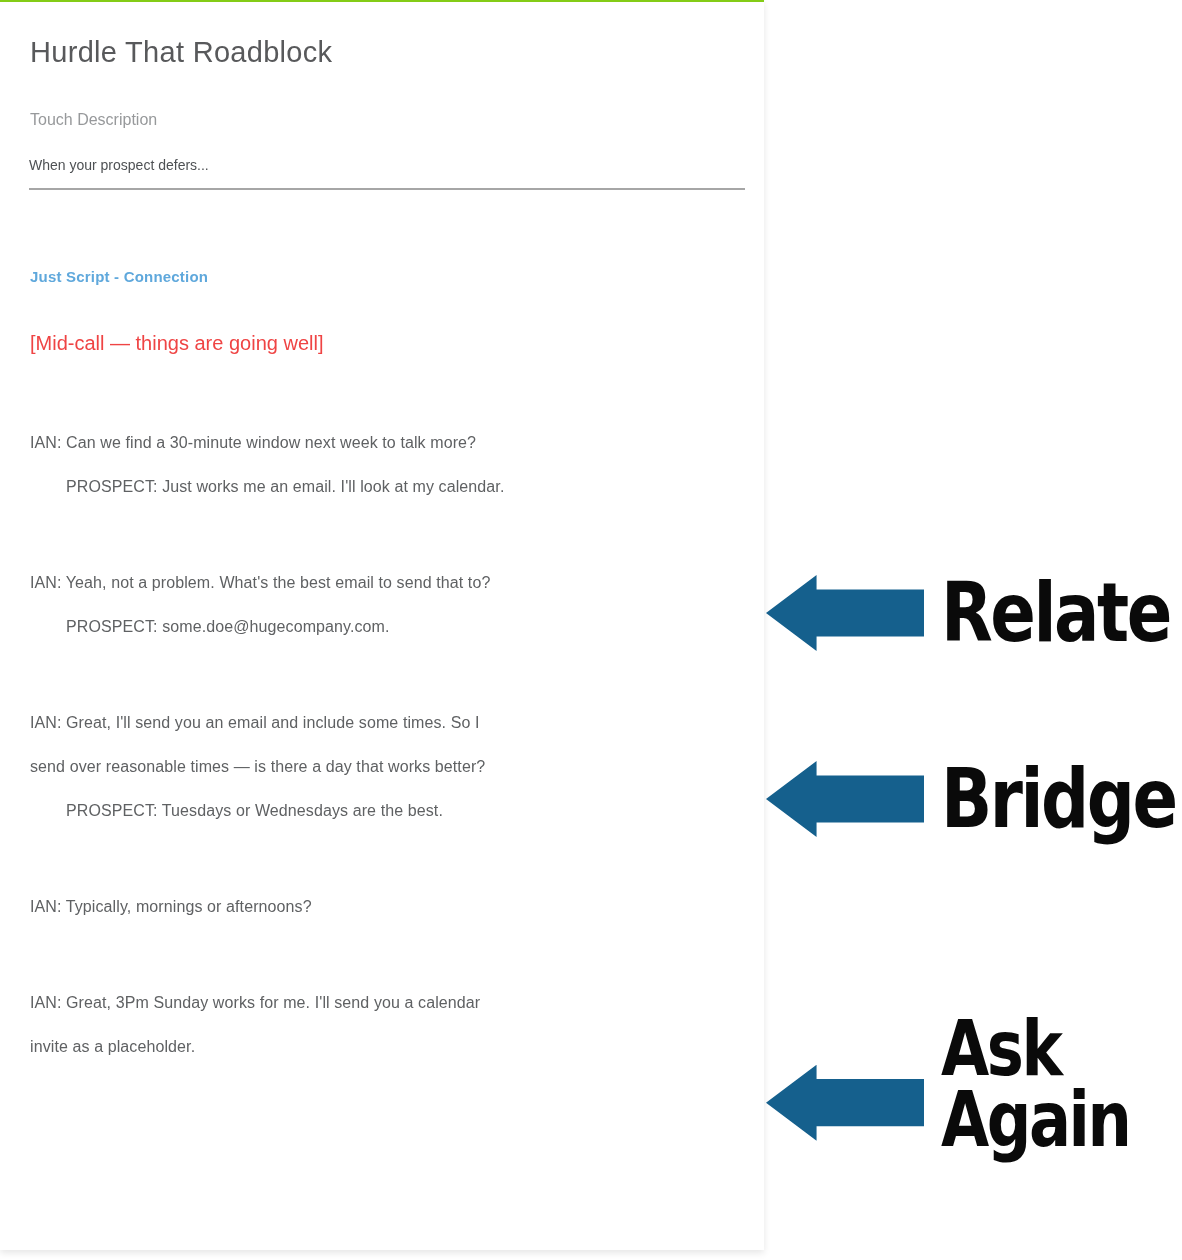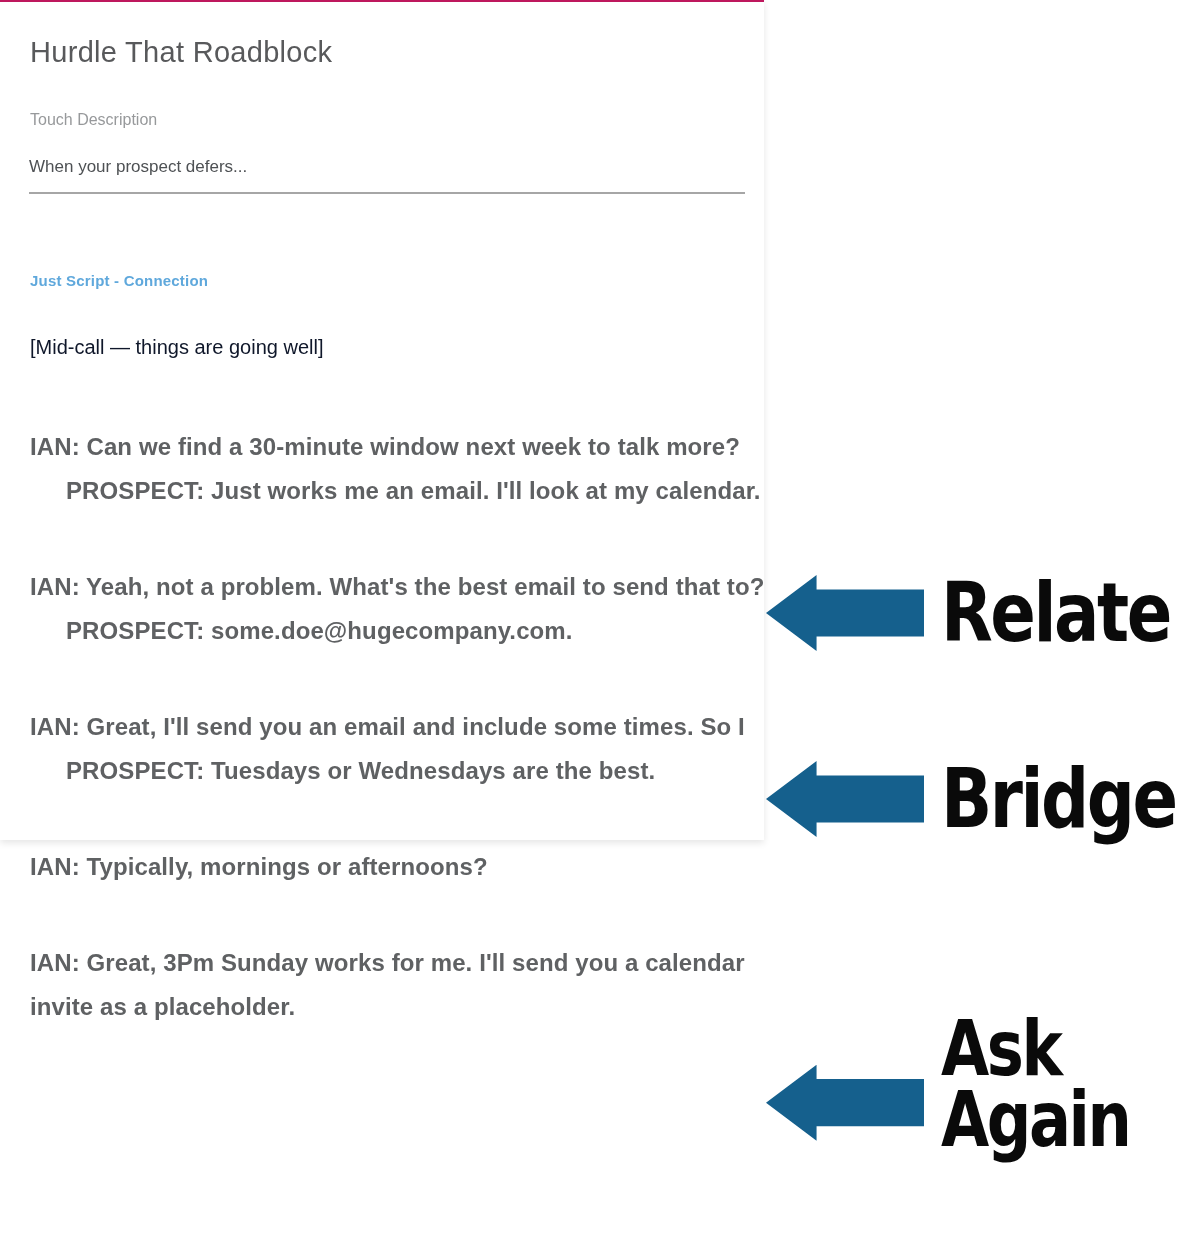--- a/index.html
+++ b/index.html
@@ -10,61 +10,60 @@
   html, body { margin: 0; padding: 0; background: #ffffff; }
   body {
     width: 1182px; height: 1260px;
     font-family: "Liberation Sans", sans-serif;
     position: relative; overflow: hidden;
   }
 
   
   .panel {
     position: absolute; left: 0; top: 0;
-    width: 764px; height: 840px;
+    width: 764px; height: 1250px;
     background: #ffffff;
-    border-top: 2px solid #be185d;
+    border-top: 2px solid #84cc16;
     box-shadow: 0 3px 7px rgba(0,0,0,0.10);
   }
   .page-title {
     margin: 34px 0 0 30px;
     font-size: 29px; font-weight: normal;
     color: #58595b; letter-spacing: 0.3px;
   }
   .field-label {
     margin: 42px 0 0 30px;
     font-size: 16px; color: #97999b;
   }
   .field-value {
     margin: 28px 0 0 29px;
     width: 716px;
-    font-size: 17px; color: #4e5154;
+    font-size: 14px; color: #4e5154;
     padding-bottom: 15px;
     border-bottom: 2px solid #a6a6a6;
     cursor: text;
   }
   .section-label {
     margin: 78px 0 0 30px;
     font-size: 15px; font-weight: bold;
     color: var(--link-color);
     letter-spacing: 0.2px;
     cursor: pointer;
   }
   .stage-note {
     margin: 47px 0 0 30px;
-    font-size: 20px; color: #0f172a;
+    font-size: 20px; color: #ef4444;
   }
   #dialog { margin: 66px 0 0 30px; }
   .dialog-block { margin: 0; }
   .dialog-block + .dialog-block { margin-top: 52px; }
   .dialog-block .line {
-    font-size: 24px; line-height: 44px;
+    font-size: 16px; line-height: 44px;
     color: #5f6163; letter-spacing: 0.1px;
     white-space: nowrap;
-    font-weight: bold;
   }
   .dialog-block .line.indent { padding-left: 36px; }
 
   
   .annotation {
     position: absolute;
     display: flex; align-items: center;
   }
   .arrow-left {
     flex: 0 0 auto;
@@ -108,20 +107,21 @@
         <div class="dialog-block">
           <div class="line">IAN: Can we find a 30-minute window next week to talk more?</div>
           <div class="line indent">PROSPECT: Just works me an email. I'll look at my calendar.</div>
         </div>
         <div class="dialog-block">
           <div class="line">IAN: Yeah, not a problem. What's the best email to send that to?</div>
           <div class="line indent">PROSPECT: some.doe@hugecompany.com.</div>
         </div>
         <div class="dialog-block">
           <div class="line">IAN: Great, I'll send you an email and include some times. So I</div>
+          <div class="line">send over reasonable times — is there a day that works better?</div>
           <div class="line indent">PROSPECT: Tuesdays or Wednesdays are the best.</div>
         </div>
         <div class="dialog-block">
           <div class="line">IAN: Typically, mornings or afternoons?</div>
         </div>
         <div class="dialog-block">
           <div class="line">IAN: Great, 3Pm Sunday works for me. I'll send you a calendar</div>
           <div class="line">invite as a placeholder.</div>
         </div>
       </div>

